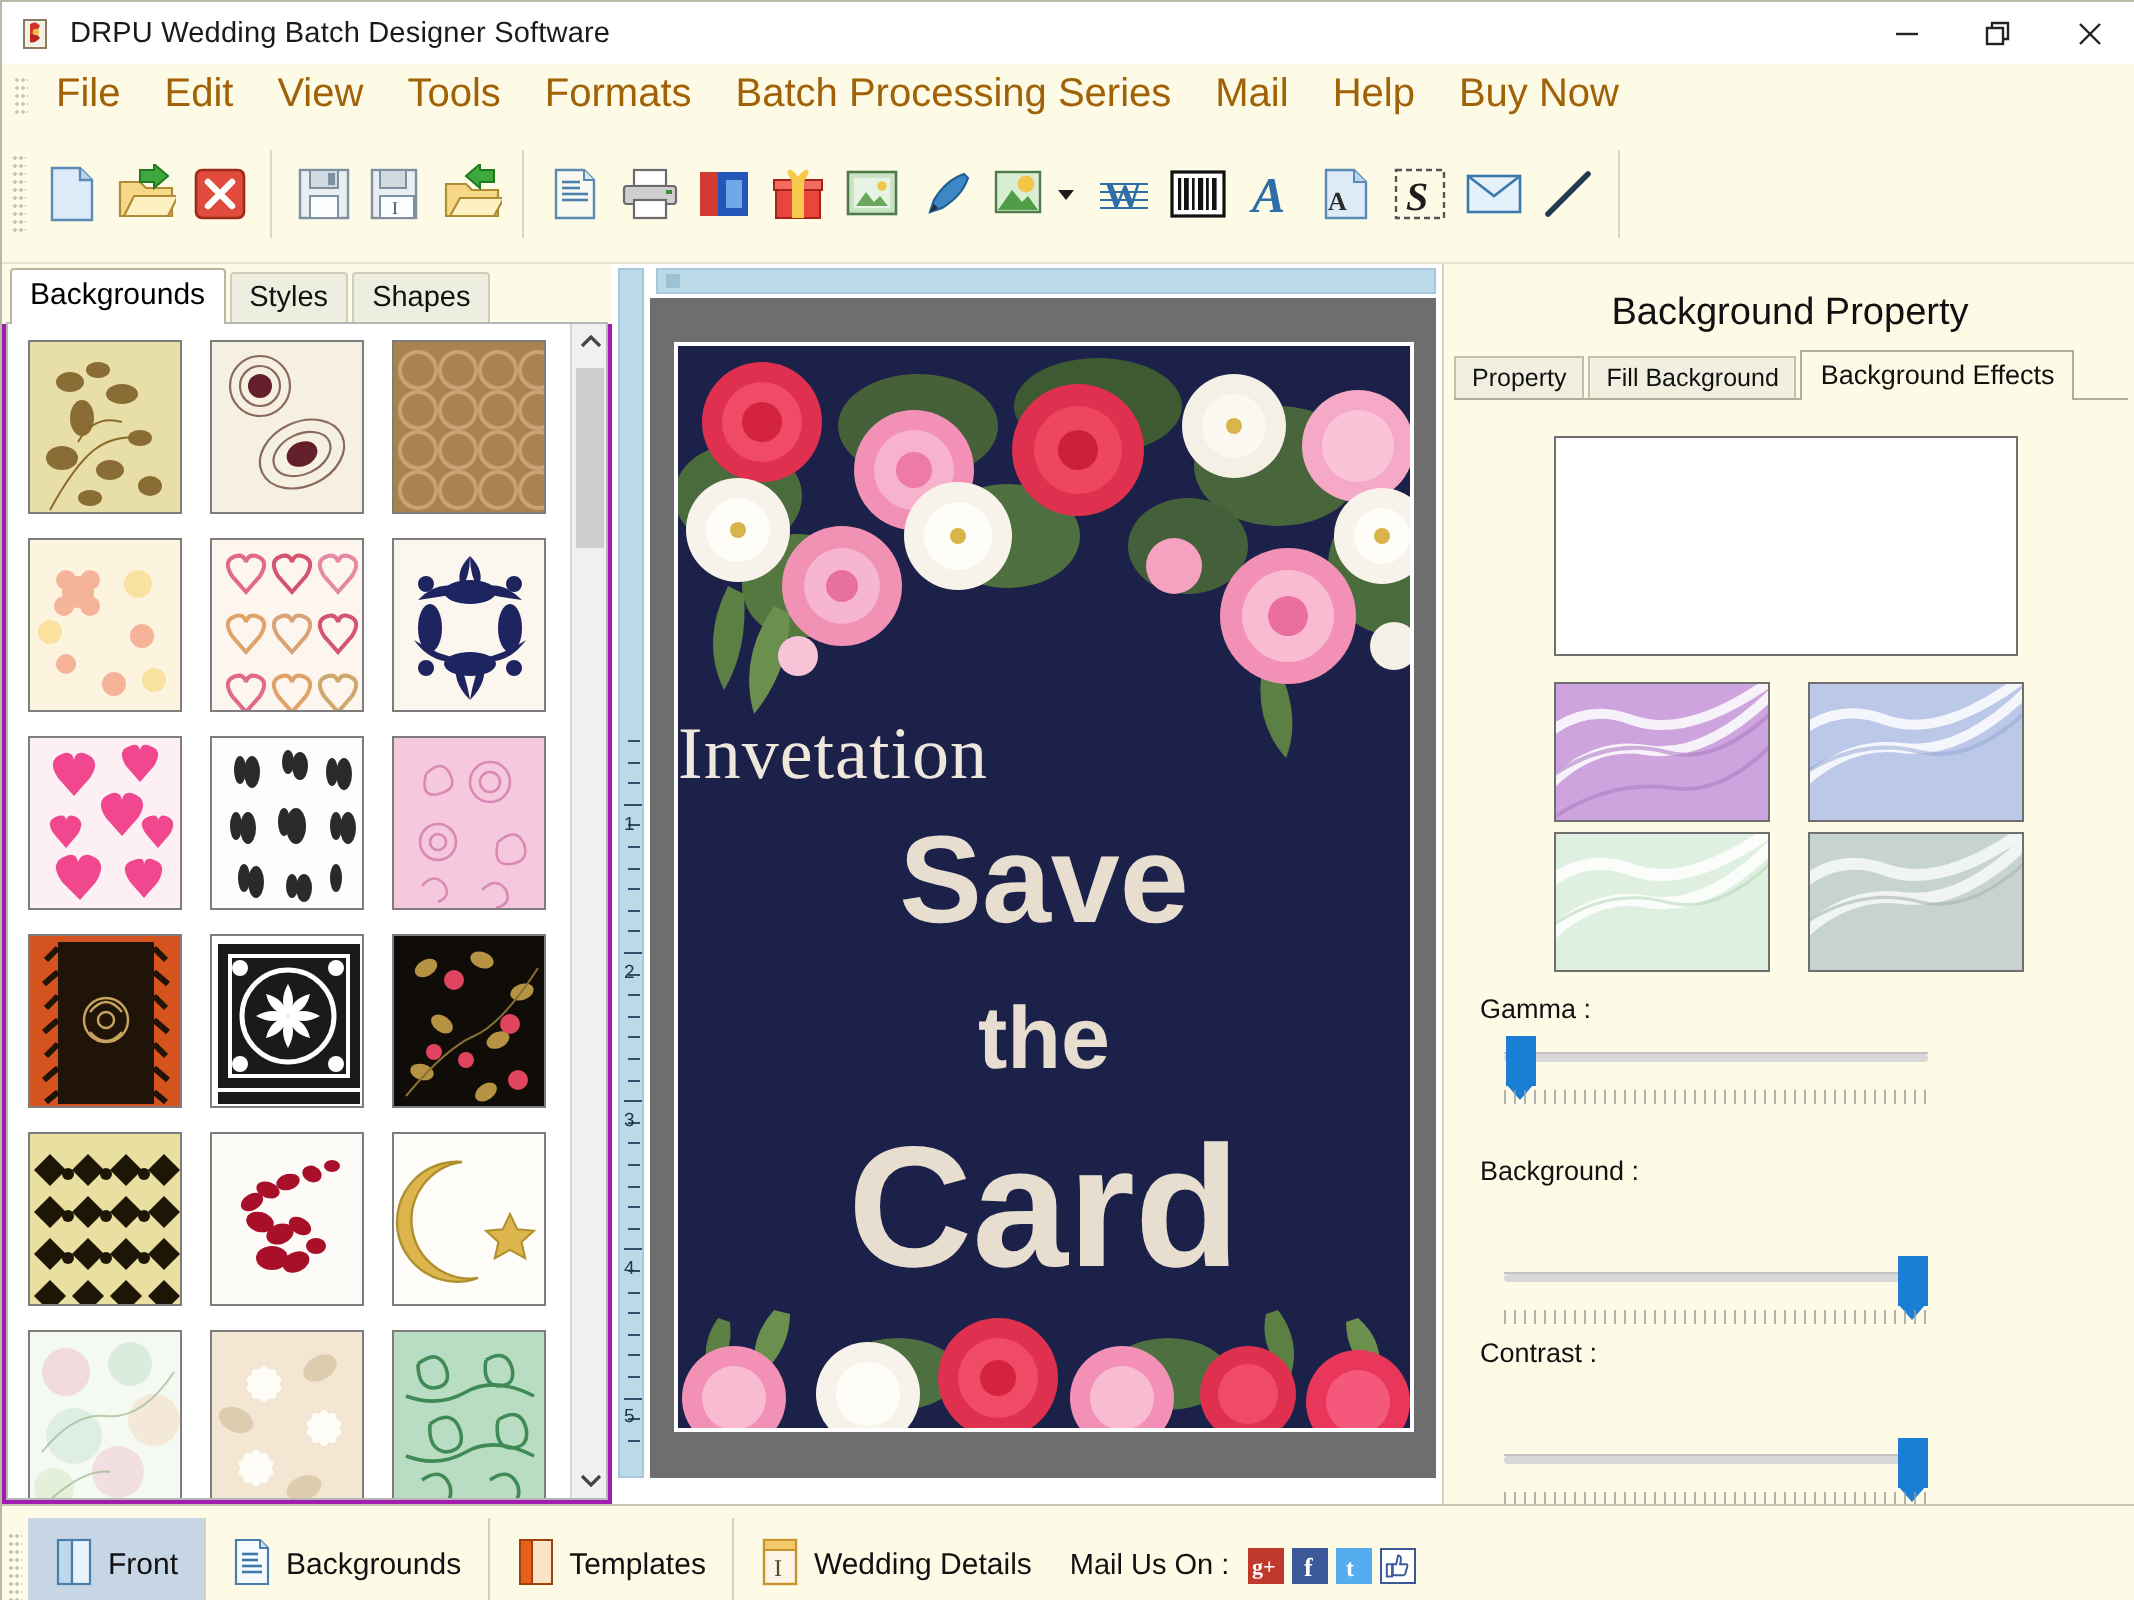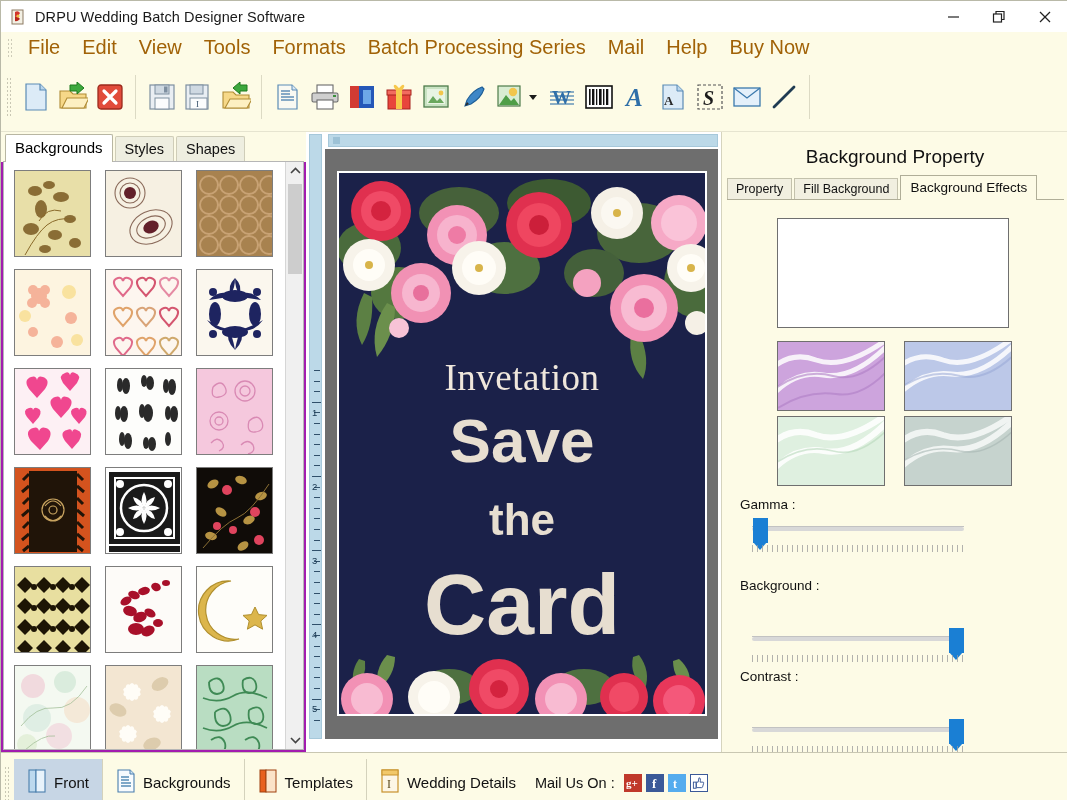--- a/index.html
+++ b/index.html
@@ -53,21 +53,21 @@
   .centerarea { position:absolute; left:305px; top:131px; width:415px; height:620px; background:#ffffff; }
   .hruler { position:absolute; left:22px; top:2px; width:390px; height:13px; background:#bcd9e8; border:1px solid #a6c8da; }
   .hruler .nub { position:absolute; left:4px; top:2px; width:7px; height:7px; background:#9dc2d6; }
   .vruler { position:absolute; left:3px; top:2px; width:13px; height:605px; background:#bcd9e8; border:1px solid #a6c8da; }
   .vruler .ticks { position:absolute; left:0; top:235px; width:13px; height:370px; }
   .vruler .tick { position:absolute; left:4px; width:6px; height:1px; background:#30506a; }
   .vruler .tick.major { left:2px; width:9px; }
   .vruler .num { position:absolute; left:2px; font-size:9.5px; color:#17364f; font-family:"Liberation Sans",sans-serif; line-height:9px;}
   .cardstage { position:absolute; left:19px; top:17px; width:393px; height:590px; background:#6e6e6e; }
   .card { position:absolute; left:12px; top:22px; width:370px; height:545px; background:#1b2149; overflow:hidden; border:2px solid #ffffff;}
-  .card .txt1 { position:absolute; width:100%; top:183px; text-align:center; font-family:"Liberation Serif", serif; font-size:37px; color:#efe7dc; letter-spacing:.5px;}
+  .card .txt1 { position:absolute; width:100%; top:183px; text-align:left; font-family:"Liberation Serif", serif; font-size:37px; color:#efe7dc; letter-spacing:.5px;}
   .card .txt2 { position:absolute; width:100%; top:222px; text-align:center; font-family:"Liberation Sans", sans-serif; font-weight:bold; font-size:62px; color:#e7ded0; line-height:92px;}
   .card .txt3 { position:absolute; width:100%; top:322px; text-align:center; font-family:"Liberation Sans", sans-serif; font-weight:bold; font-size:44px; color:#e7ded0;}
   .card .txt4 { position:absolute; width:100%; top:385px; text-align:center; font-family:"Liberation Sans", sans-serif; font-weight:bold; font-size:86px; color:#e7ded0; line-height:92px;}
 
   
   .rightpanel { position:absolute; left:720px; top:131px; width:347px; height:620px; background:#fdfbe6; border-left:1px solid #d6d4be;}
   .rp-title { position:absolute; width:100%; top:14px; text-align:center; font-size:19px; color:#111; }
   .rp-tabs { position:absolute; left:5px; top:44px; width:337px; height:24px; display:flex; align-items:flex-end; }
   .rtab { font-size:12.5px; color:#111; padding:3px 8px 4px 8px; background:#f1efe0; border:1px solid #c3c1ac; border-bottom:none; margin-right:2px; }
   .rtab.active { background:#fdfbe6; font-size:13.5px; padding:4px 9px 5px 9px; border-color:#b0ae98; position:relative; z-index:2;}

